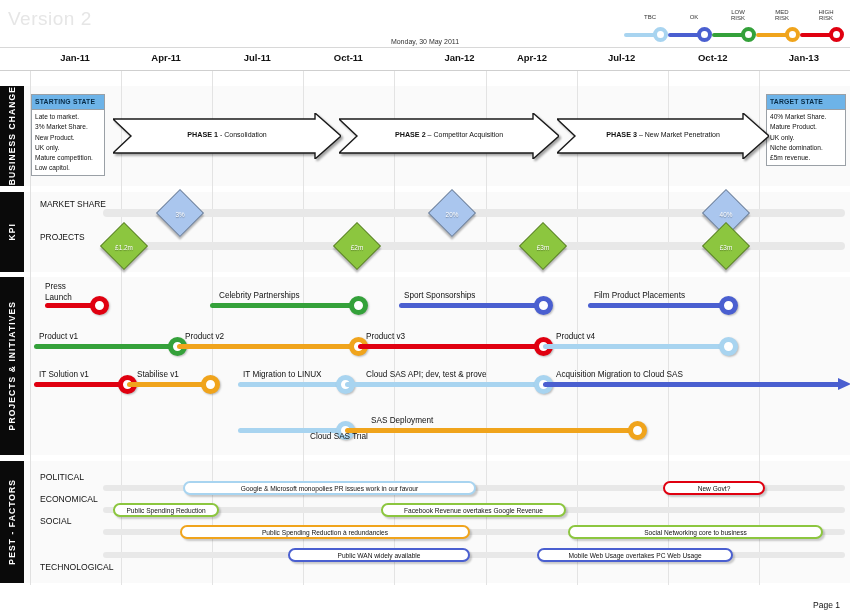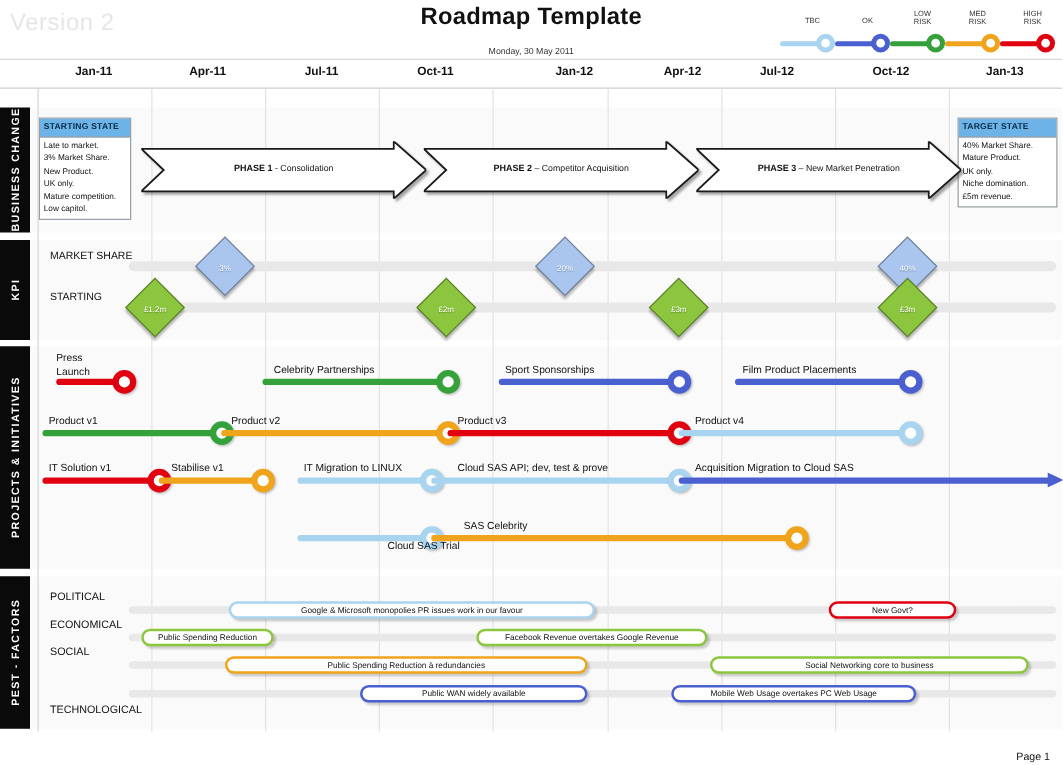--- a/index.html
+++ b/index.html
@@ -86,21 +86,20 @@
   .footer{position:absolute;right:10px;bottom:2px;font-size:8.5px;color:#111;margin-top:45px;}
   .outerframe{position:absolute;left:30px;top:71px;width:819px;height:514px;
       border-left:1px solid #e0e0e0;box-sizing:border-box;}
 </style>
 </head>
 <body>
 
 <div id="page">
 
   <div class="version-watermark">Version 2</div>
-  <div class="title">Roadmap Template</div>
   <div class="datestr">Monday, 30 May 2011</div>
   <div class="header-rule"></div>
 
   <div class="legend" id="legend">
       <div class="lg">
         <div class="cap">TBC</div>
         <div class="seg" style="background: rgb(168, 212, 240);"></div>
         <div class="dot" style="border: 4px solid rgb(168, 212, 240);"></div>
       </div>
       <div class="lg">
@@ -133,21 +132,21 @@
         <div class="dot" style="border: 4px solid rgb(224, 0, 16);"></div>
       </div>
     </div>
 
   <div class="axis" id="axis">
       <div class="tk" style="left: 45px;">Jan-11</div>
       <div class="tk" style="left: 136.111px;">Apr-11</div>
       <div class="tk" style="left: 227.222px;">Jul-11</div>
       <div class="tk" style="left: 318.333px;">Oct-11</div>
       <div class="tk" style="left: 409.444px; margin-left: 20px;">Jan-12</div>
-      <div class="tk" style="left: 516px;">Apr-12</div>
+      <div class="tk" style="left: 502px;">Apr-12</div>
       <div class="tk" style="left: 591.667px;">Jul-12</div>
       <div class="tk" style="left: 682.778px;">Oct-12</div>
       <div class="tk" style="left: 773.889px;">Jan-13</div>
     </div>
   <div class="axis-line"></div>
 
   <div id="bands">
       <div class="band" style="top: 86px; height: 100px;">
         <div class="bandlabel" style="top: 0px; height: 100px;">
           <span>BUSINESS CHANGE</span>
@@ -229,21 +228,21 @@
       <div class="kpirow" style="left: 103px; top: 209px; width: 742px;"></div>
       <div class="diamond" style="left: 163px; top: 196px; background: rgb(170, 198, 238);">
         <i>3%</i>
       </div>
       <div class="diamond" style="left: 435px; top: 196px; background: rgb(170, 198, 238);">
         <i>20%</i>
       </div>
       <div class="diamond" style="left: 709px; top: 196px; background: rgb(170, 198, 238);">
         <i>40%</i>
       </div>
-      <div class="kpilabel" style="left: 40px; top: 232px;">STARTING</div>
+      <div class="kpilabel" style="left: 40px; top: 232px;">PROJECTS</div>
       <div class="kpirow" style="left: 103px; top: 242px; width: 742px;"></div>
       <div class="diamond" style="left: 107px; top: 229px; background: rgb(140, 198, 63);">
         <i>£1.2m</i>
       </div>
       <div class="diamond" style="left: 340px; top: 229px; background: rgb(140, 198, 63);">
         <i>£2m</i>
       </div>
       <div class="diamond" style="left: 526px; top: 229px; background: rgb(140, 198, 63);">
         <i>£3m</i>
       </div>
@@ -295,21 +294,21 @@
       <div class="msline" style="left: 543px; width: 297px; top: 381.5px; background: rgb(74, 95, 208);"></div>
       <div class="msarrow" style="left: 838px; top: 376px;"><svg width="14" height="16" viewBox="0 0 14 16">
           <polygon points="0,2 13,8 0,14" fill="#4a5fd0"></polygon>
         </svg></div>
       <div class="mslabel" style="left: 556px; top: 370px;">Acquisition Migration to Cloud SAS</div>
       <div class="msline" style="left: 238px; width: 107px; top: 427.5px; background: rgb(168, 212, 240);"></div>
       <div class="msdot" style="left: 335.5px; top: 420.5px; border-color: rgb(168, 212, 240);"></div>
       <div class="mslabel" style="left: 270px; top: 432px; margin-left: 40px;">Cloud SAS Trial</div>
       <div class="msline" style="left: 345px; width: 292px; top: 427.5px; background: rgb(240, 164, 28);"></div>
       <div class="msdot" style="left: 627.5px; top: 420.5px; border-color: rgb(240, 164, 28);"></div>
-      <div class="mslabel" style="left: 371px; top: 416px;">SAS Celebrity</div>
+      <div class="mslabel" style="left: 371px; top: 416px;">SAS Deployment</div>
     </div>
 
   <div id="pest">
       <div class="pestlabel" style="left: 40px; top: 472px;">POLITICAL</div>
       <div class="pestrow" style="left: 103px; top: 485px; width: 742px;"></div>
       <div class="pestbar" style="left: 183px; width: 293px; top: 481px; border-color: rgb(168, 212, 240);">Google &amp; Microsoft monopolies PR issues work in our favour</div>
       <div class="pestbar" style="left: 663px; width: 102px; top: 481px; border-color: rgb(224, 0, 16);">New Govt?</div>
       <div class="pestlabel" style="left: 40px; top: 494px;">ECONOMICAL</div>
       <div class="pestrow" style="left: 103px; top: 507px; width: 742px;"></div>
       <div class="pestbar" style="left: 113px; width: 106px; top: 503px; border-color: rgb(140, 198, 63);">Public Spending Reduction</div>

